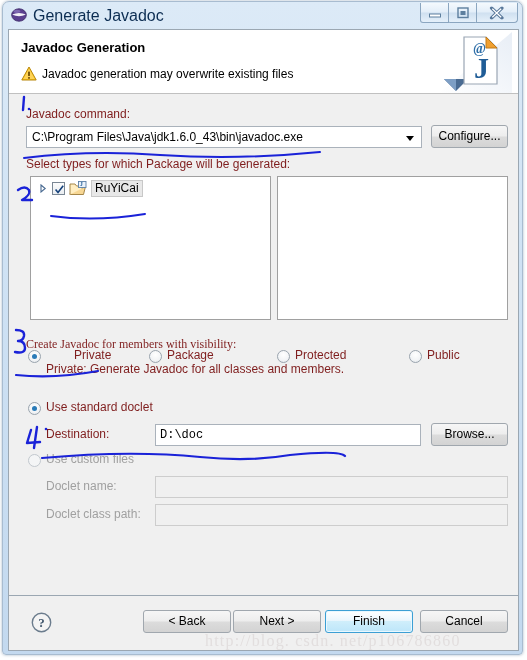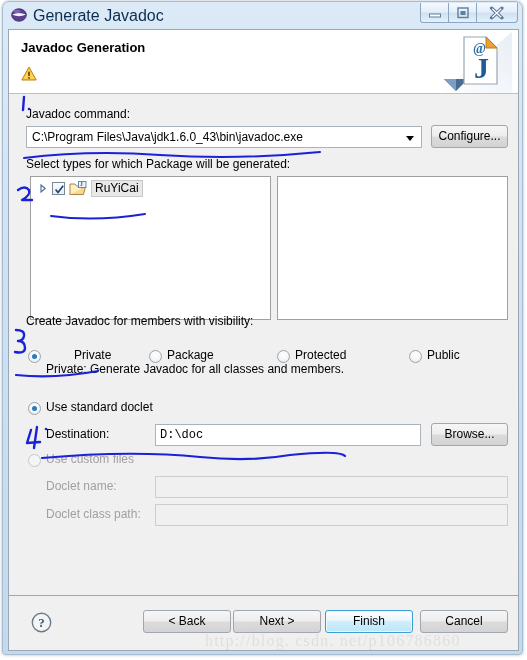--- a/index.html
+++ b/index.html
@@ -98,21 +98,21 @@
     left: 33px; top: 37px;
     font-size: 12px;
     color: #000;
   }
   #warn-icon { position: absolute; left: 12px; top: 36px; width: 16px; height: 15px; }
   #banner-art { position: absolute; right: 6px; top: 2px; width: 74px; height: 62px; }
 
   
   #page { position: absolute; left: 0; top: 64px; width: 100%; height: 495px; }
 
-  .lbl { position: absolute; font-size: 12px; color: #000000; white-space: nowrap; }
+  .lbl { position: absolute; font-size: 12px; color: #7f1d1d; white-space: nowrap; }
   .lbl.dis { color: #a0a0a0; }
 
   .tfield {
     position: absolute;
     box-sizing: border-box;
     background: #fff;
     border: 1px solid #aab2bb;
     font-family: Liberation Mono, monospace;
     font-size: 12px;
     color: #000;
@@ -287,20 +287,21 @@
     <div id="banner">
       <div id="banner-title">Javadoc Generation</div>
       <div id="warn-icon">
         <svg width="16" height="15" viewBox="0 0 16 15">
           <path d="M8 1 L15.2 14 L0.8 14 Z" fill="#fcc419" stroke="#b8860b" stroke-width="1"></path>
           <path d="M8 2.6 L13.7 13.1 L2.3 13.1 Z" fill="#ffe08a" opacity="0.55"></path>
           <rect x="7.1" y="5.4" width="1.8" height="4.6" rx="0.6" fill="#6b4a05"></rect>
           <rect x="7.1" y="11" width="1.8" height="1.8" rx="0.6" fill="#6b4a05"></rect>
         </svg>
       </div>
+      <div id="banner-msg">Javadoc generation may overwrite existing files</div>
       <div id="banner-art">
         <svg width="74" height="62" viewBox="0 0 74 62">
           <defs>
             <linearGradient id="bgdiag" x1="0" y1="1" x2="1" y2="0">
               <stop offset="0%" stop-color="#ffffff"></stop>
               <stop offset="100%" stop-color="#e8eef6"></stop>
             </linearGradient>
           </defs>
           <path d="M0 62 L74 62 L74 0 Z" fill="url(#bgdiag)"></path>
           <path d="M6 47 L30 47 L18 59 Z" fill="#4a6b92"></path>
@@ -347,21 +348,21 @@
               <rect x="9.5" y="0.5" width="7.5" height="6" fill="#eaf2fb" stroke="#5b7fa6" stroke-width="0.9"></rect>
               <text x="11" y="5.4" font-family="Liberation Serif, serif" font-size="5.6" fill="#1f5c96" font-weight="bold">J</text>
             </svg>
           </div>
           <div id="tree-label">RuYiCai</div>
         </div>
       </div>
 
       <div class="pane" style="left:268px; top:82px; width:231px; height:144px;"></div>
 
-      <div class="lbl" style="left:17px; top:220px;">Create Javadoc for members with visibility:</div>
+      <div class="lbl" style="left:17px; top:243px;font-family:Liberation Serif, serif;">Create Javadoc for members with visibility:</div>
 
       <div class="radio on" style="left:19px; top:256px;"></div>
       <div class="lbl" style="left:37px; top:254px;margin-left:28px;">Private</div>
 
       <div class="radio" style="left:140px; top:256px;"></div>
       <div class="lbl" style="left:158px; top:254px;">Package</div>
 
       <div class="radio" style="left:268px; top:256px;"></div>
       <div class="lbl" style="left:286px; top:254px;">Protected</div>
 

